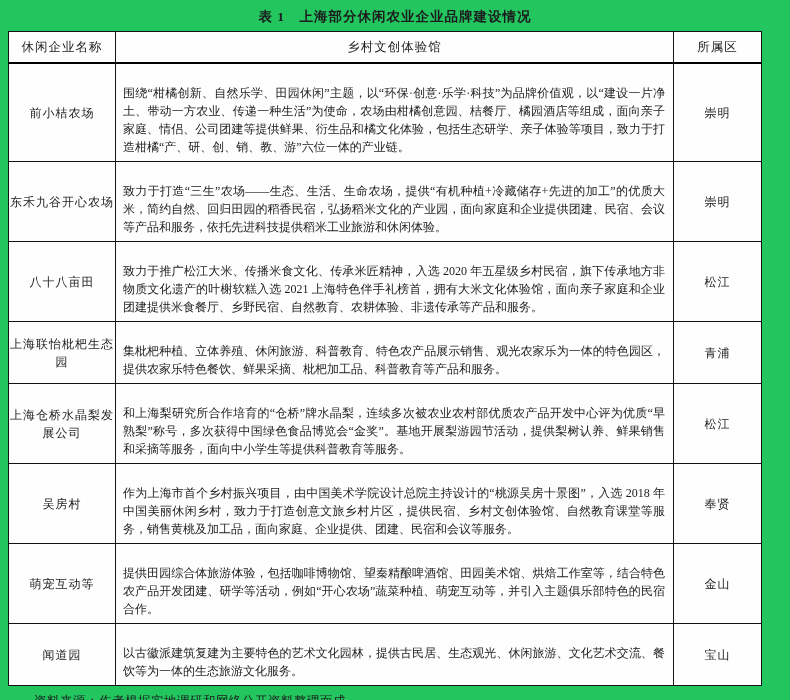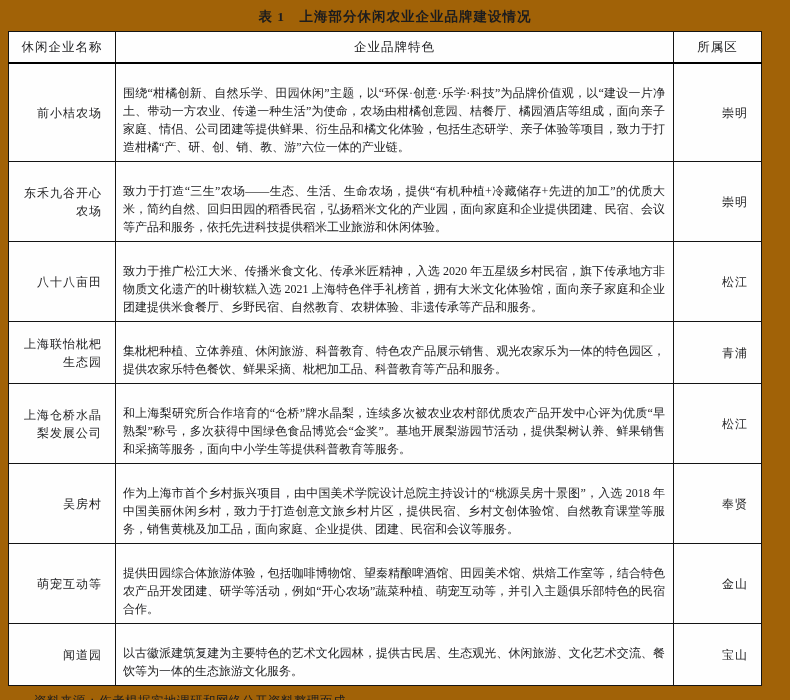--- a/index.html
+++ b/index.html
@@ -1,46 +1,46 @@
 <!DOCTYPE html>
 <html><head>
 <meta charset="utf-8">
 <style>
   html,body{margin:0;padding:0;background:#fbfbfa;color:#1c1c1e;
     font-family:"Liberation Serif","DejaVu Serif",serif;}
-  .page{width:790px;height:700px;box-sizing:border-box;padding:6px 8px 0 8px;background:#a16207;}
+  .page{width:790px;height:700px;box-sizing:border-box;padding:6px 8px 0 8px;background:#22c55e;}
   .table-title{width:774px;text-align:center;font-weight:bold;font-size:13.5px;
     letter-spacing:1px;margin:2px 0 5px 0;}
   table.brand-table{width:754px;border-collapse:collapse;background:#fefefe;table-layout:fixed;}
   .brand-table th,.brand-table td{border:1.5px solid #141414;font-size:12px;line-height:18px;
     vertical-align:middle;padding:4px 6px;box-sizing:border-box;}
   .brand-table thead th{font-weight:normal;font-size:12.5px;text-align:center;
     border-bottom:2.5px solid #000;padding:6px 4px;letter-spacing:1px;}
   .col-name{width:107px;}
   .col-district{width:88px;}
-  td.cell-name,td.cell-district{text-align:right;letter-spacing:1px;padding:4px 13px;}
+  td.cell-name,td.cell-district{text-align:center;letter-spacing:1px;padding:4px 0;}
   td.cell-feature{text-align:justify;text-justify:inter-ideograph;padding:20px 8px 5px 7px;}
   .source-note{font-size:12.5px;margin:7px 0 0 26px;letter-spacing:0.5px;}
 </style>
 </head>
 <body>
 
 <div class="page">
   <div class="table-title">表 1　上海部分休闲农业企业品牌建设情况</div>
 
   <table class="brand-table">
     <colgroup>
       <col class="col-name">
         <col>
         <col class="col-district">
     </colgroup>
     <thead>
       <tr>
         <th>休闲企业名称</th>
-        <th>企业品牌特色</th>
+        <th>乡村文创体验馆</th>
         <th>所属区</th>
       </tr>
     </thead>
     <tbody>
       <tr>
         <td class="cell-name">前小桔农场</td>
         <td class="cell-feature">围绕“柑橘创新、自然乐学、田园休闲”主题，以“环保·创意·乐学·科技”为品牌价值观，以“建设一片净土、带动一方农业、传递一种生活”为使命，农场由柑橘创意园、桔餐厅、橘园酒店等组成，面向亲子家庭、情侣、公司团建等提供鲜果、衍生品和橘文化体验，包括生态研学、亲子体验等项目，致力于打造柑橘“产、研、创、销、教、游”六位一体的产业链。</td>
         <td class="cell-district">崇明</td>
       </tr>
       <tr>

